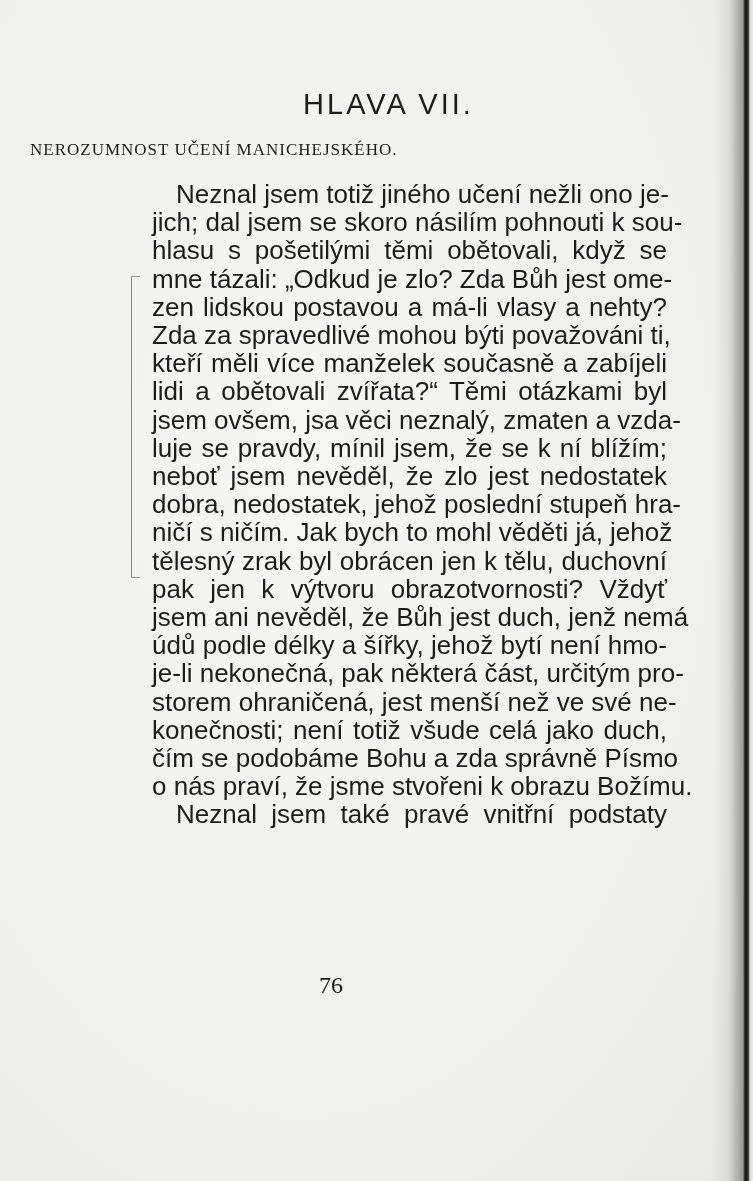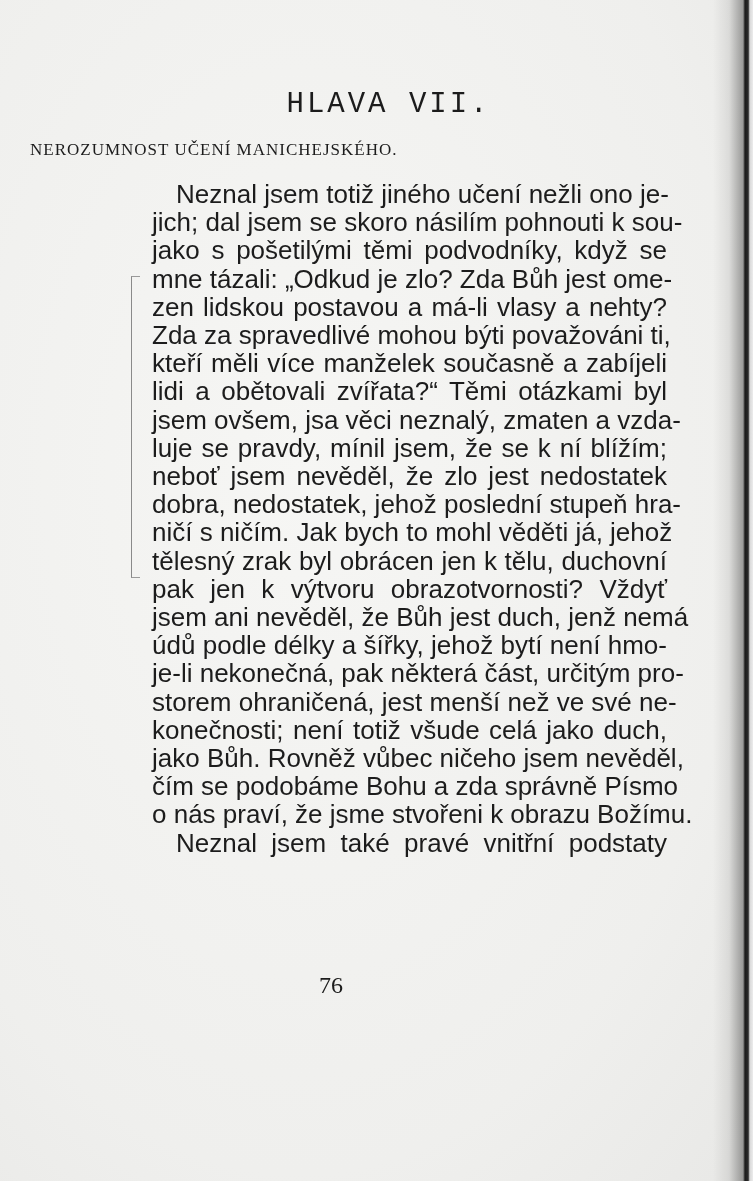--- a/index.html
+++ b/index.html
@@ -13,21 +13,21 @@
     .page {
       position: absolute; left: 0; top: 0; width: 753px; height: 1181px;
       background: radial-gradient(ellipse at 40% 40%, #f6f6f4 0%, #efefed 70%, #e8e8e6 100%);
     }
     .edge-shadow {
       position: absolute; top: 0; right: 0; width: 40px; height: 1181px;
       background: linear-gradient(to right, rgba(0,0,0,0) 0%, rgba(0,0,0,0.08) 40%, rgba(0,0,0,0.35) 75%, #1a1a1a 80%, #2a2a2a 88%, #d8d8d8 92%, #ececec 100%);
     }
     .chapter-title {
       position: absolute; top: 88px; left: 0; width: 753px; text-align: center;
-      font-family: Liberation Mono, monospace;
+      font-family: Liberation Sans, sans-serif;
       font-size: 29px; letter-spacing: 3px; padding-left: 24px; box-sizing: border-box;
     }
     .chapter-subtitle {
       position: absolute; top: 140px; left: 0; width: 753px; text-align: left;
       font-family: "Liberation Serif", serif;
       font-size: 17px; letter-spacing: 1px; padding-left: 30px; box-sizing: border-box;
     }
     .body-text {
       position: absolute; left: 152px; top: 180px; width: 515px;
       font-family: Liberation Sans, sans-serif;
@@ -53,38 +53,37 @@
   <div class="edge-shadow"></div>
 
   <div class="chapter-title">HLAVA VII.</div>
   <div class="chapter-subtitle">NEROZUMNOST UČENÍ MANICHEJSKÉHO.</div>
 
   <div class="margin-bracket"></div>
 
   <div class="body-text">
     <span class="line indent">Neznal jsem totiž jiného učení nežli ono je-</span>
     <span class="line">jich; dal jsem se skoro násilím pohnouti k sou-</span>
-    <span class="line">jako s pošetilými těmi podvodníky, když se</span>
+    <span class="line">hlasu s pošetilými těmi obětovali, když se</span>
     <span class="line">mne tázali: „Odkud je zlo? Zda Bůh jest ome-</span>
     <span class="line">zen lidskou postavou a má-li vlasy a nehty?</span>
     <span class="line">Zda za spravedlivé mohou býti považováni ti,</span>
     <span class="line">kteří měli více manželek současně a zabíjeli</span>
     <span class="line">lidi a obětovali zvířata?“ Těmi otázkami byl</span>
     <span class="line">jsem ovšem, jsa věci neznalý, zmaten a vzda-</span>
     <span class="line">luje se pravdy, mínil jsem, že se k ní blížím;</span>
     <span class="line">neboť jsem nevěděl, že zlo jest nedostatek</span>
     <span class="line">dobra, nedostatek, jehož poslední stupeň hra-</span>
     <span class="line">ničí s ničím. Jak bych to mohl věděti já, jehož</span>
     <span class="line">tělesný zrak byl obrácen jen k tělu, duchovní</span>
     <span class="line">pak jen k výtvoru obrazotvornosti? Vždyť</span>
     <span class="line">jsem ani nevěděl, že Bůh jest duch, jenž nemá</span>
     <span class="line">údů podle délky a šířky, jehož bytí není hmo-</span>
     <span class="line">je-li nekonečná, pak některá část, určitým pro-</span>
     <span class="line">storem ohraničená, jest menší než ve své ne-</span>
     <span class="line">konečnosti; není totiž všude celá jako duch,</span>
-    <span class="line">jako Bůh. Rovněž vůbec ničeho jsem nevěděl,</span>
     <span class="line">čím se podobáme Bohu a zda správně Písmo</span>
     <span class="line">o nás praví, že jsme stvořeni k obrazu Božímu.</span>
     <span class="line indent">Neznal jsem také pravé vnitřní podstaty</span>
   </div>
 
   <div class="page-number">76</div>
 </div>
 
 </body></html>

